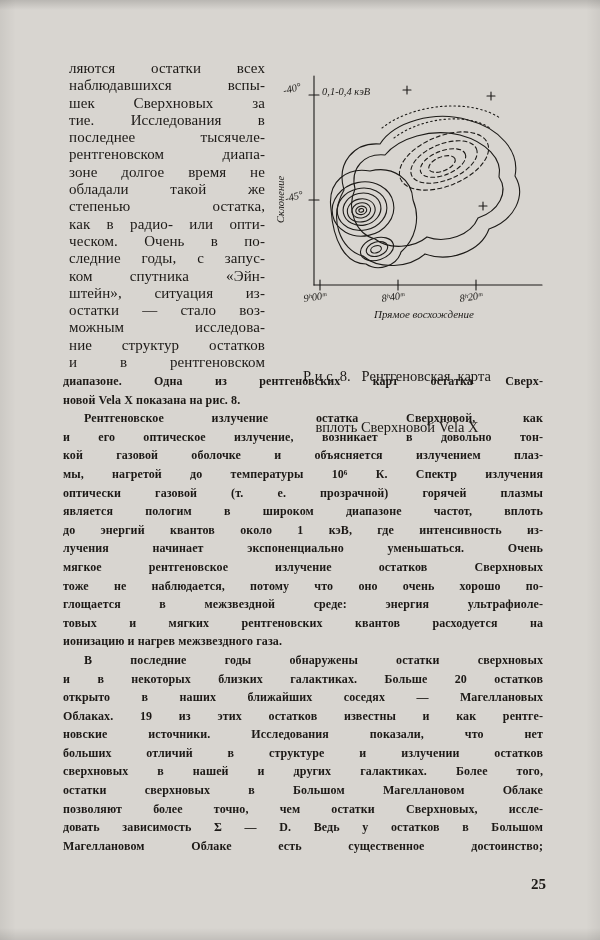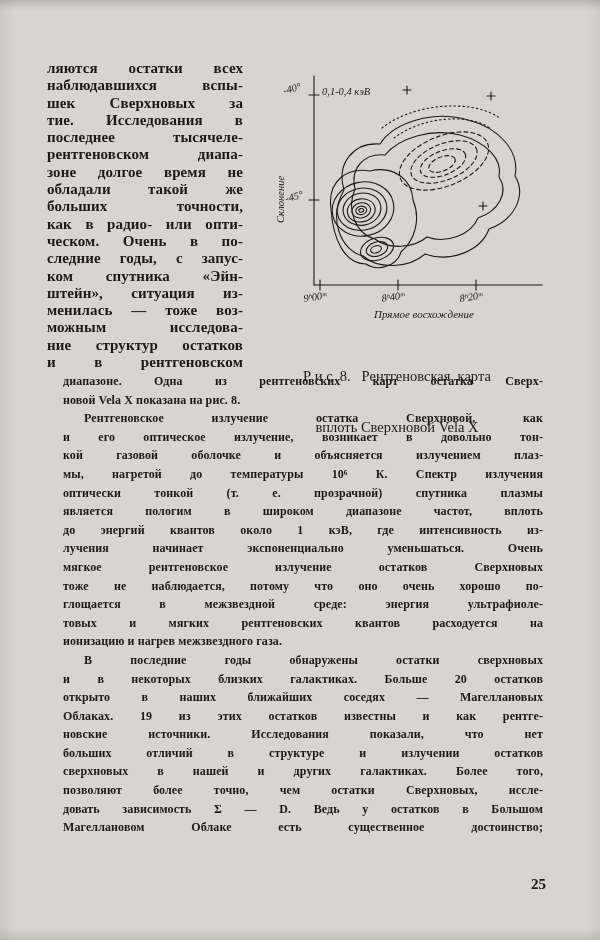--- a/index.html
+++ b/index.html
@@ -8,22 +8,22 @@
     background:
       linear-gradient(90deg, rgba(0,0,0,.06), rgba(0,0,0,0) 16px),
       linear-gradient(270deg, rgba(0,0,0,.05), rgba(0,0,0,0) 14px),
       linear-gradient(180deg, rgba(0,0,0,.14), rgba(0,0,0,0) 10px),
       linear-gradient(0deg, rgba(0,0,0,.10), rgba(0,0,0,0) 12px),
       #d8d5d0;
     font-family:"Liberation Serif","DejaVu Serif",serif;
     color:#1c1916;
   }
   .left-col {
-    position:absolute; left:47px; top:60px; width:196px;
-    font-size:15px; font-weight:700; line-height:17.3px; letter-spacing:.1px;
+    position:absolute; left:69px; top:60px; width:196px;
+    font-size:15px; font-weight:400; line-height:17.3px; letter-spacing:.1px;
   }
   .figure { position:absolute; left:274px; top:68px; width:272px; height:262px; }
   .caption {
     position:absolute; left:260px; top:334px; width:274px;
     text-align:center; font-size:14.5px; font-weight:400; line-height:17px;
     white-space:pre;
   }
   .body-text {
     position:absolute; left:63px; top:372px; width:480px;
     font-size:12px; font-weight:700; line-height:18.6px; letter-spacing:.1px;
@@ -44,27 +44,27 @@
 
   <div class="left-col">
       <div class="tline">ляются остатки всех</div>
       <div class="tline">наблюдавшихся вспы-</div>
       <div class="tline">шек Сверхновых за</div>
       <div class="tline">тие. Исследования в</div>
       <div class="tline">последнее тысячеле-</div>
       <div class="tline">рентгеновском диапа-</div>
       <div class="tline">зоне долгое время не</div>
       <div class="tline">обладали такой же</div>
-      <div class="tline">больших точности,</div>
+      <div class="tline">степенью остатка,</div>
       <div class="tline">как в радио- или опти-</div>
       <div class="tline">ческом. Очень в по-</div>
       <div class="tline">следние годы, с запус-</div>
       <div class="tline">ком спутника «Эйн-</div>
       <div class="tline">штейн», ситуация из-</div>
-      <div class="tline">менилась — тоже воз-</div>
+      <div class="tline">остатки — стало воз-</div>
       <div class="tline">можным исследова-</div>
       <div class="tline">ние структур остатков</div>
       <div class="tline">и в рентгеновском</div>
     </div>
 
   <div class="figure">
     <svg width="272" height="262" viewBox="0 0 272 262">
       <g stroke="#1d1b18" fill="none" stroke-width="1.1" stroke-linecap="round">
 
         <line x1="40" y1="8" x2="40" y2="217"></line>
@@ -131,38 +131,39 @@
   <div class="body-text">
     <div class="para">
         <div class="tline">диапазоне. Одна из рентгеновских карт остатка Сверх-</div>
         <div class="tline tline-last">новой Vela X показана на рис. 8.</div>
       </div>
     <div class="para indent">
         <div class="tline">Рентгеновское излучение остатка Сверхновой, как</div>
         <div class="tline">и его оптическое излучение, возникает в довольно тон-</div>
         <div class="tline">кой газовой оболочке и объясняется излучением плаз-</div>
         <div class="tline">мы, нагретой до температуры 10⁶ К. Спектр излучения</div>
-        <div class="tline">оптически тонкой (т. е. прозрачной) спутника плазмы</div>
+        <div class="tline">оптически газовой (т. е. прозрачной) горячей плазмы</div>
         <div class="tline">является пологим в широком диапазоне частот, вплоть</div>
         <div class="tline">до энергий квантов около 1 кэВ, где интенсивность из-</div>
         <div class="tline">лучения начинает экспоненциально уменьшаться. Очень</div>
         <div class="tline">мягкое рентгеновское излучение остатков Сверхновых</div>
         <div class="tline">тоже не наблюдается, потому что оно очень хорошо по-</div>
         <div class="tline">глощается в межзвездной среде: энергия ультрафиоле-</div>
         <div class="tline">товых и мягких рентгеновских квантов расходуется на</div>
         <div class="tline tline-last">ионизацию и нагрев межзвездного газа.</div>
       </div>
     <div class="para indent">
         <div class="tline">В последние годы обнаружены остатки сверхновых</div>
         <div class="tline">и в некоторых близких галактиках. Больше 20 остатков</div>
         <div class="tline">открыто в наших ближайших соседях — Магеллановых</div>
         <div class="tline">Облаках. 19 из этих остатков известны и как рентге-</div>
         <div class="tline">новские источники. Исследования показали, что нет</div>
         <div class="tline">больших отличий в структуре и излучении остатков</div>
         <div class="tline">сверхновых в нашей и других галактиках. Более того,</div>
+        <div class="tline">остатки сверхновых в Большом Магеллановом Облаке</div>
         <div class="tline">позволяют более точно, чем остатки Сверхновых, иссле-</div>
         <div class="tline">довать зависимость Σ — D. Ведь у остатков в Большом</div>
         <div class="tline">Магеллановом Облаке есть существенное достоинство;</div>
       </div>
   </div>
 
   <div class="page-number">25</div>
 
 </div>
 

